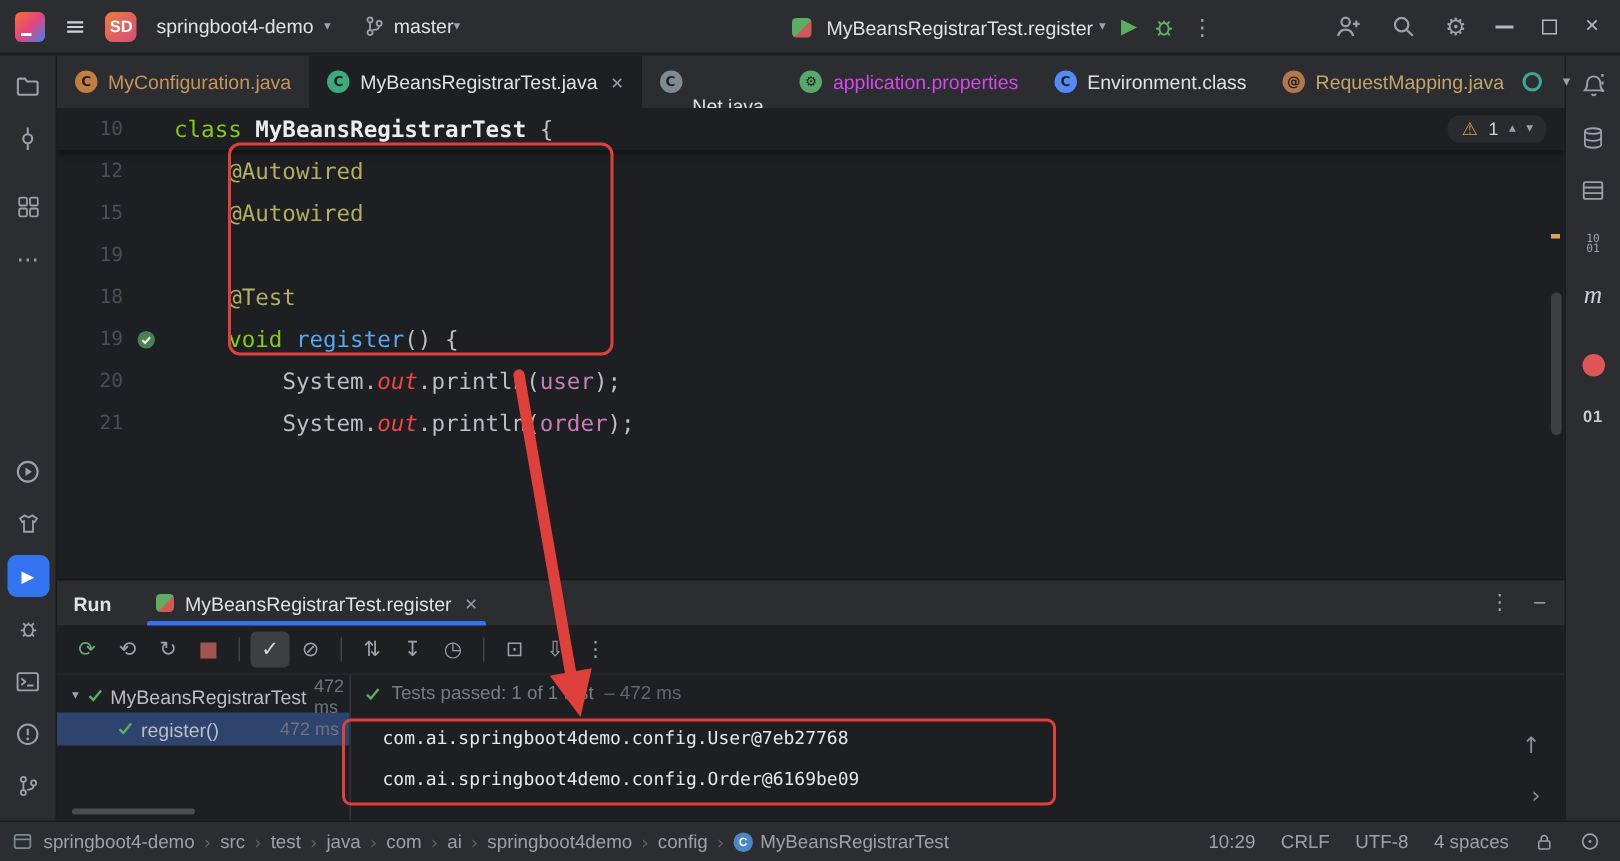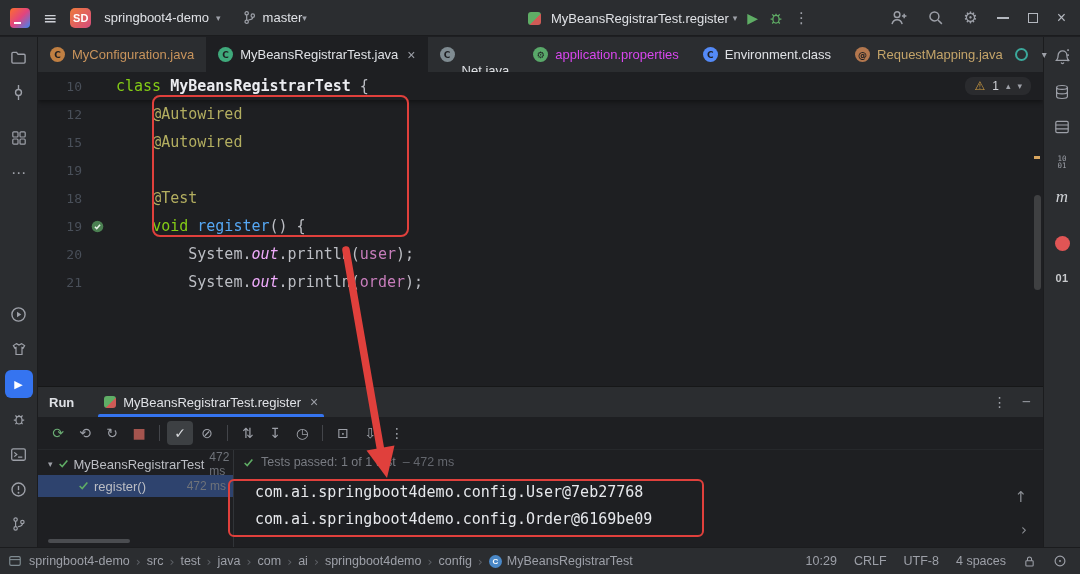--- a/index.html
+++ b/index.html
@@ -66,21 +66,21 @@
 
   
   #editor { height:314px; background:#1e1f22; position:relative; overflow:hidden; flex-shrink:0; }
   .code-row { display:flex; align-items:center; height:28px; font-family:"DejaVu Sans Mono", monospace; font-size:15px; }
   .code-row.sticky { background:#1e1f22; box-shadow:0 2px 5px rgba(0,0,0,.45); position:relative; z-index:5; }
   .gutter { width:76px; display:flex; align-items:center; flex-shrink:0; }
   .lnum { width:44px; text-align:right; font-size:13px; color:#494f59; }
   .gicon { width:30px; display:flex; justify-content:center; align-items:center; }
   .code { white-space:pre; padding-left:2px; }
   .tk-kw { color:#84cc16; } .tk-ann { color:#b3ae60; } .tk-fld { color:#c77dbb; }
-  .tk-sf { color:#f0abfc; font-style:italic; } .tk-mth { color:#56a8f5; }
+  .tk-sf { color:#ef4444; font-style:italic; } .tk-mth { color:#56a8f5; }
   .tk-pl { color:#bcbec4; } .tk-decl { color:#ebecf0; font-weight:bold; }
   .inspect { position:absolute; top:5px; right:12px; z-index:6; display:flex; align-items:center; gap:7px;
     background:rgba(43,45,48,.92); border-radius:8px; padding:2px 9px; font-size:12px; }
   .warn-tri { color:#d9a343; font-size:12px; }
   .inspect-count { color:#d1d3d8; }
   .inspect-chev { color:#9da0a8; font-size:9px; }
   .scroll-thumb { position:absolute; right:2px; top:123px; width:7px; height:95px;
     background:rgba(255,255,255,.15); border-radius:4px; }
   .stripe-warn { position:absolute; right:3px; top:84px; width:6px; height:3px; background:#d7a55f; }
 
@@ -104,21 +104,21 @@
   .rp-tree { width:196px; flex-shrink:0; border-right:1px solid #313438; padding-top:3px; position:relative; }
   .tree-row { height:22px; display:flex; align-items:center; gap:5px; font-size:13px; color:#bcbec4; padding-right:7px; }
   .tree-row.selected { background:#2e436e; }
   .tree-chevron { color:#9da0a8; font-size:9px; width:10px; font-family:"DejaVu Sans", sans-serif; }
   .tree-time { margin-left:auto; color:#6f737a; font-size:12px; }
   .tree-hscroll { position:absolute; bottom:4px; left:10px; width:82px; height:4px; background:#4a4c50; border-radius:2px; }
   .rp-console { flex:1; position:relative; min-width:0; }
   .console-status { height:22px; display:flex; align-items:center; gap:7px; padding:2px 0 0 9px;
     font-size:12.5px; color:#787b82; }
   .status-time { color:#63666d; }
-  .console-output { padding:7px 0 0 21px; font-family:"DejaVu Sans Mono", monospace; font-size:15px;
+  .console-output { padding:7px 0 0 21px; font-family:"DejaVu Sans Mono", monospace; font-size:12px;
     line-height:27px; color:#e6e8ec; }
   .console-up { position:absolute; right:16px; top:38px; color:#8a8d93; font-size:15px; font-family:"DejaVu Sans", sans-serif; }
   .console-more { position:absolute; right:16px; bottom:8px; color:#8a8d93; font-size:15px; font-family:"DejaVu Sans", sans-serif; }
 
   
   #statusbar { position:absolute; left:0; bottom:0; width:1080px; height:27px; background:#2b2d30;
     border-top:1px solid #1b1c1e; display:flex; align-items:center; font-size:12.5px; color:#9da0a8; }
   #crumbs { display:flex; align-items:center; gap:6px; margin-left:7px; }
   .crumb { cursor:pointer; }
   .crumb-sep { color:#5d6066; }

